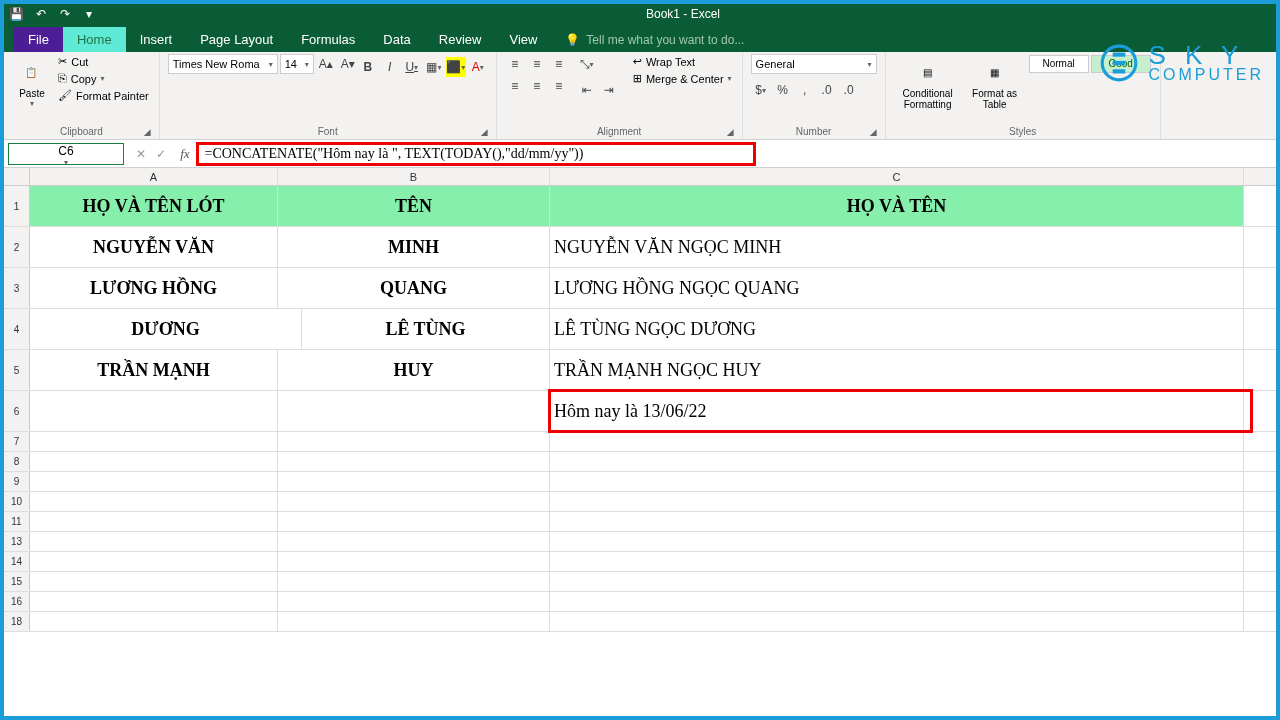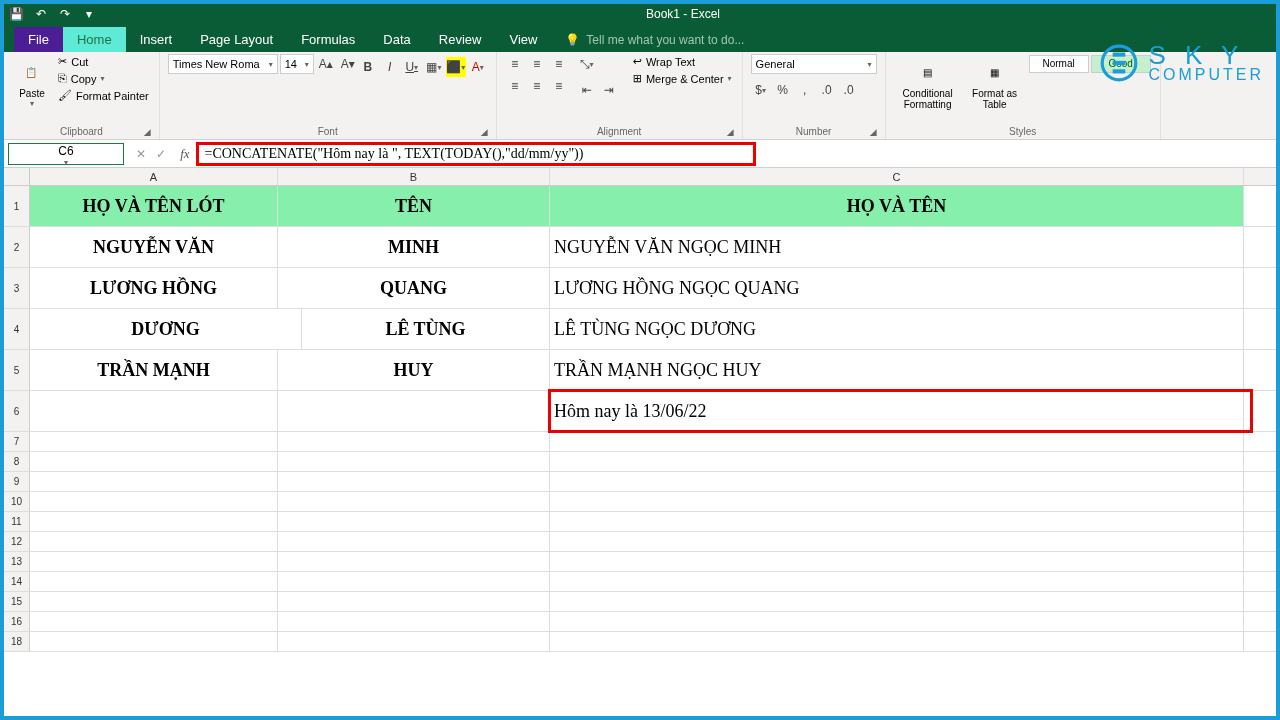--- a/index.html
+++ b/index.html
@@ -304,26 +304,20 @@
       <div class="cell colB"></div>
       <div class="cell colC"></div>
     </div>
     <div class="row empty-row">
       <div class="rowh">11</div>
       <div class="cell colA"></div>
       <div class="cell colB"></div>
       <div class="cell colC"></div>
     </div>
     <div class="row empty-row">
-      <div class="rowh">12</div>
-      <div class="cell colA"></div>
-      <div class="cell colB"></div>
-      <div class="cell colC"></div>
-    </div>
-    <div class="row empty-row">
       <div class="rowh">13</div>
       <div class="cell colA"></div>
       <div class="cell colB"></div>
       <div class="cell colC"></div>
     </div>
     <div class="row empty-row">
       <div class="rowh">14</div>
       <div class="cell colA"></div>
       <div class="cell colB"></div>
       <div class="cell colC"></div>

